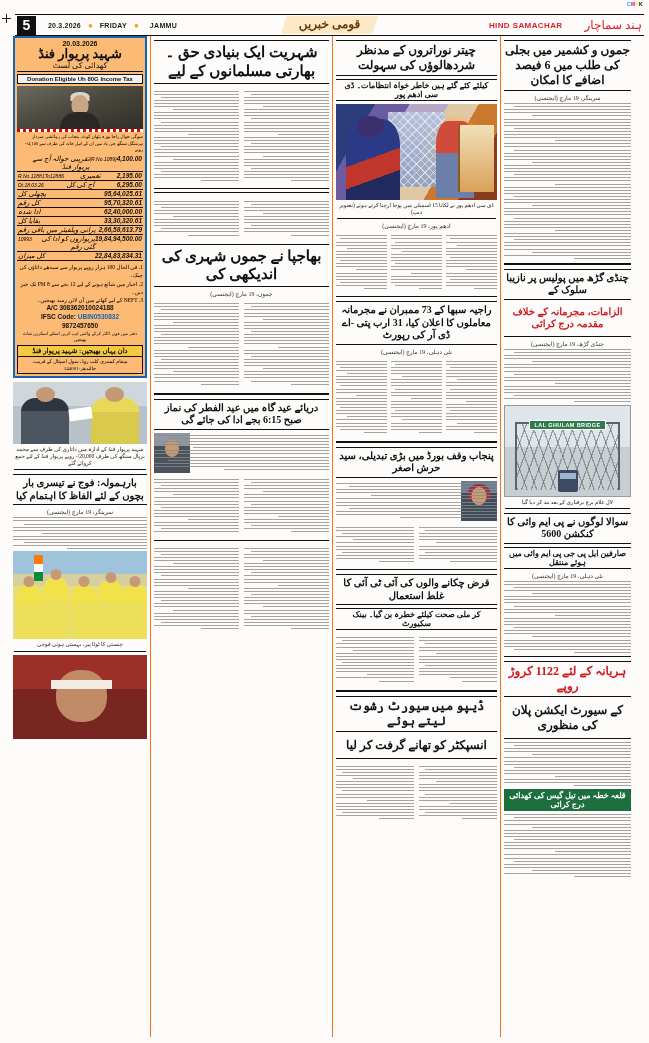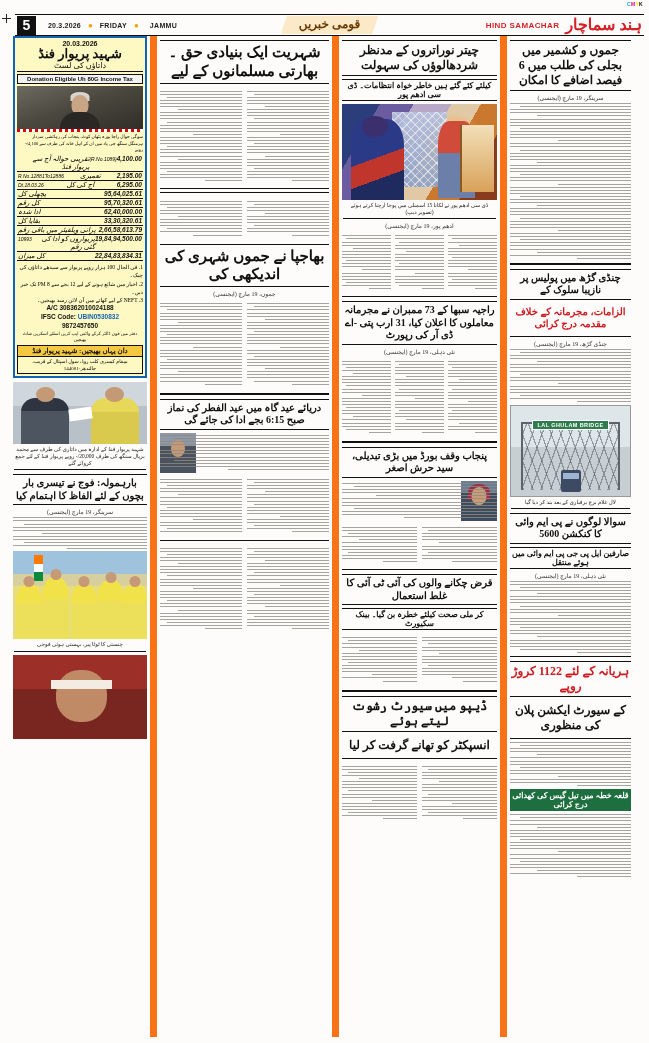--- a/index.html
+++ b/index.html
@@ -66,41 +66,41 @@
   .mast-center {
     position: absolute; left: 50%; transform: translateX(-50%);
     background: #fbe9c8;
     padding: 1px 18px 2px 18px;
     font-size: 12px; color: #6b3a00; font-weight: bold;
     border-radius: 2px;
     clip-path: polygon(6px 0, 100% 0, calc(100% - 6px) 100%, 0 100%);
     direction: rtl;
   }
   .mast-right {
-    position: absolute; right: 2px; display: flex; align-items: center; gap: 6px;
+    position: absolute; right: 2px; display: flex; align-items: center; gap: 22px;
   }
   .hind {
     font-family: "Liberation Sans", sans-serif;
     font-size: 8px; font-weight: bold; color: #d81f26; letter-spacing: .4px;
   }
   .hind-urdu {
-    font-size: 16px; font-weight: bold; color: #d81f26;
+    font-size: 12px; font-weight: normal; color: #d81f26;
     direction: rtl; line-height: 1;
   }
 
   
   .body-grid {
     position: absolute;
     left: 10px; right: 5px; top: 36px; bottom: 6px;
     display: flex; gap: 0;
   }
   .col {
     position: relative;
     padding: 0 3px;
-    border-left: 7px solid #f97316;
+    border-left: 1px solid #f97316;
   }
   .col:first-child { border-left: none; }
   .c1 { width: 140px; }
   .c2 { width: 182px; }
   .c3 { width: 168px; }
   .c4 { width: 134px; }
   .hl {
     direction: rtl; text-align: center;
     font-weight: bold; color: #111;
     line-height: 1.25;
@@ -142,21 +142,21 @@
     margin: 1px 0 2px 0;
   }
   .caption {
     direction: rtl; text-align: center; font-size: 5.5px; color: #222;
     margin: 2px 1px 3px 1px; line-height: 1.3;
     border-bottom: 1px solid #111; padding-bottom: 2px;
   }
 
   
   .advert {
-    border: 2px solid #1464b4; background: #fef9c3;
+    border: 2px solid #1464b4; background: #fdba74;
     padding: 2px; margin-bottom: 4px;
   }
   .ad-date {
     text-align: center; font-family: "Liberation Sans", sans-serif;
     font-size: 7px; font-weight: bold; color: #111;
   }
   .ad-title {
     text-align: center; direction: rtl; font-size: 13px; font-weight: bold;
     letter-spacing: 1px; color: #111; line-height: 1.1;
   }
@@ -391,21 +391,21 @@
     </div>
   </div>
 
   <div class="body-grid">
 
     <div class="col c1">
 
       <div class="advert">
         <div class="ad-date">20.03.2026</div>
         <div class="ad-title">شہید پریوار فنڈ</div>
-        <div class="ad-sub">داتاؤں کی لسٹ</div>
+        <div class="ad-sub">کھدائی کی لسٹ</div>
         <div class="ad-eligible">Donation Eligible Uh 80G Income Tax</div>
 
         <div class="ad-photo">
           <div class="hair"></div>
           <div class="face"></div>
           <div class="body"></div>
           <div class="strip"></div>
         </div>
         <div style="direction:rtl;font-size:4.5px;line-height:1.4;margin-bottom:2px;">سوگی حوال راجا پورہ پٹھان کوٹ، پنجاب کی رہائشی سردار ہرمنگل سنگھ جی یاد میں ان کے اہل خانہ کی طرف سے 4,100/- روپے</div>
 

